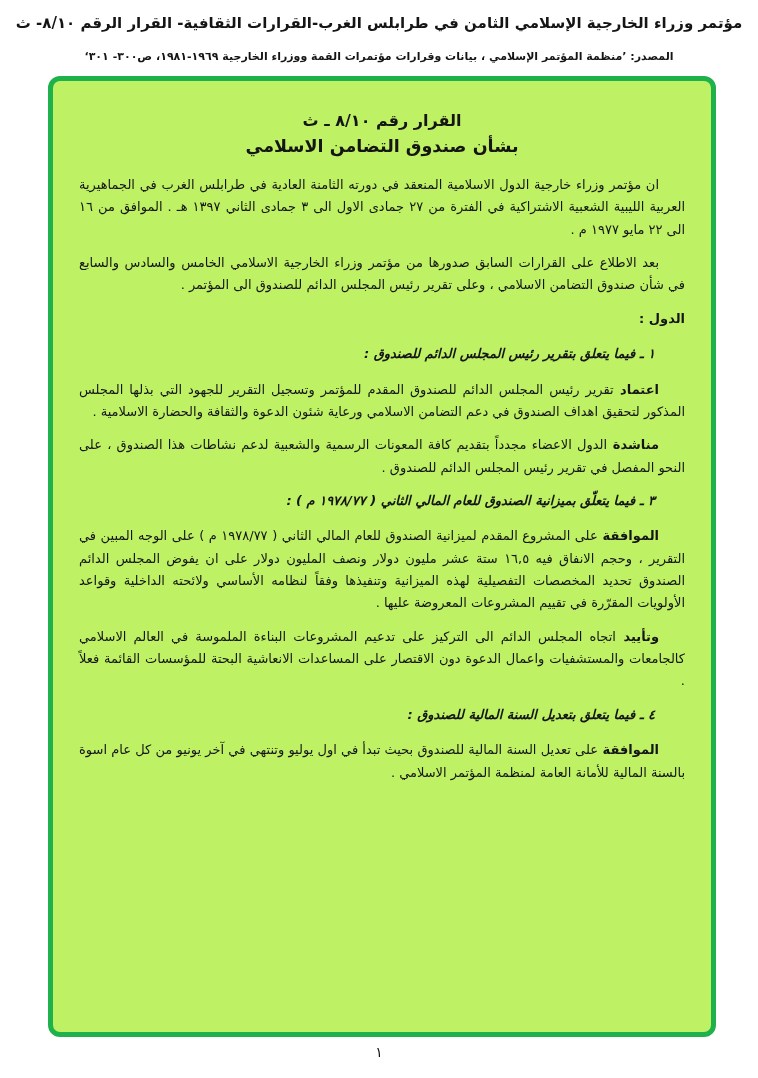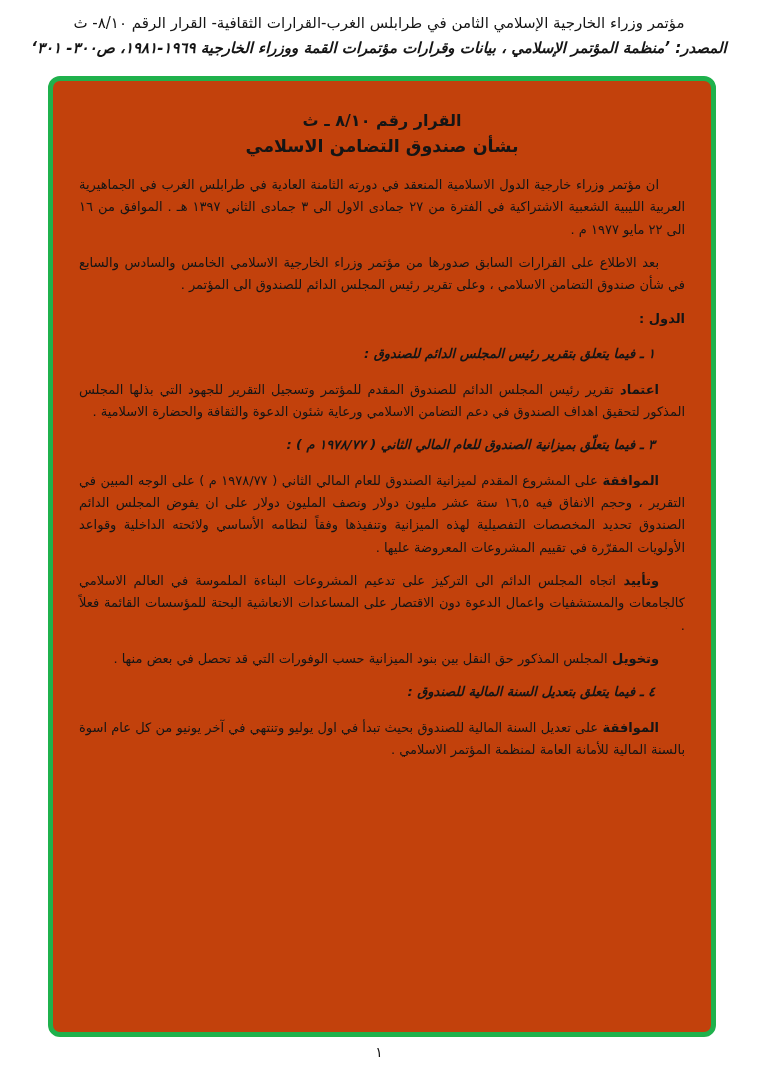--- a/index.html
+++ b/index.html
@@ -18,43 +18,42 @@
   .page-header {
     position: absolute;
     top: 12px;
     left: 0;
     width: 758px;
     text-align: center;
     direction: rtl;
   }
   .page-header .hline1 {
     font-size: 15px;
-    font-weight: normal;
+    font-weight: bold;
     letter-spacing: 0px;
     line-height: 1.5;
   }
   .page-header .hline2 {
-    font-size: 15px;
+    font-size: 11px;
     font-weight: bold;
-    margin-top: 2px;
+    margin-top: 14px;
     line-height: 1.5;
-    font-style: italic;
   }
   .doc-frame {
     position: absolute;
     left: 48px;
     top: 76px;
     width: 668px;
     height: 961px;
     box-sizing: border-box;
     border: 5px solid #1fb14c;
     border-radius: 12px;
     padding: 16px 26px 0 26px;
     overflow: hidden;
-    background: #c2410c;
+    background: #bef264;
   }
   .doc-title1 {
     text-align: center;
     font-weight: bold;
     font-size: 16px;
     margin: 14px 0 6px 0;
     direction: rtl;
   }
   .doc-title2 {
     text-align: center;
@@ -96,22 +95,22 @@
 
 <div class="doc-frame" style="border-color: rgb(31, 177, 76);">
   <div class="doc-title1">القرار رقم ٨/١٠ ـ ث</div>
   <div class="doc-title2">بشأن صندوق التضامن الاسلامي</div>
   <div class="doc-body" id="doc-body">
       <p class="para body">ان مؤتمر وزراء خارجية الدول الاسلامية المنعقد في دورته الثامنة العادية في طرابلس الغرب في الجماهيرية العربية الليبية الشعبية الاشتراكية في الفترة من ٢٧ جمادى الاول الى ٣ جمادى الثاني ١٣٩٧ هـ . الموافق من ١٦ الى ٢٢ مايو ١٩٧٧ م .</p>
       <p class="para body">بعد الاطلاع على القرارات السابق صدورها من مؤتمر وزراء الخارجية الاسلامي الخامس والسادس والسابع في شأن صندوق التضامن الاسلامي ، وعلى تقرير رئيس المجلس الدائم للصندوق الى المؤتمر .</p>
       <p class="para decree">الدول :</p>
       <p class="para heading">١ ـ فيما يتعلق بتقرير رئيس المجلس الدائم للصندوق :</p>
       <p class="para body"><b class="lead">اعتماد </b>تقرير رئيس المجلس الدائم للصندوق المقدم للمؤتمر وتسجيل التقرير للجهود التي بذلها المجلس المذكور لتحقيق اهداف الصندوق في دعم التضامن الاسلامي ورعاية شئون الدعوة والثقافة والحضارة الاسلامية .</p>
+      <p class="para body"><b class="lead">مناشدة </b>الدول الاعضاء مجدداً بتقديم كافة المعونات الرسمية والشعبية لدعم نشاطات هذا الصندوق ، على النحو المفصل في تقرير رئيس المجلس الدائم للصندوق .</p>
       <p class="para heading">٣ ـ فيما يتعلّق بميزانية الصندوق للعام المالي الثاني ( ١٩٧٨/٧٧ م ) :</p>
       <p class="para body"><b class="lead">الموافقة </b>على المشروع المقدم لميزانية الصندوق للعام المالي الثاني ( ١٩٧٨/٧٧ م ) على الوجه المبين في التقرير ، وحجم الانفاق فيه ١٦,٥ ستة عشر مليون دولار ونصف المليون دولار على ان يفوض المجلس الدائم الصندوق تحديد المخصصات التفصيلية لهذه الميزانية وتنفيذها وفقاً لنظامه الأساسي ولائحته الداخلية وقواعد الأولويات المقرّرة في تقييم المشروعات المعروضة عليها .</p>
       <p class="para body"><b class="lead">وتأييد </b>اتجاه المجلس الدائم الى التركيز على تدعيم المشروعات البناءة الملموسة في العالم الاسلامي كالجامعات والمستشفيات واعمال الدعوة دون الاقتصار على المساعدات الانعاشية البحتة للمؤسسات القائمة فعلاً .</p>
-      <p class="para body"><b class="lead">وتخويل </b>المجلس المذكور حق النقل بين بنود الميزانية حسب الوفورات التي قد تحصل في بعض منها .</p>
       <p class="para heading">٤ ـ فيما يتعلق بتعديل السنة المالية للصندوق :</p>
       <p class="para body"><b class="lead">الموافقة </b>على تعديل السنة المالية للصندوق بحيث تبدأ في اول يوليو وتنتهي في آخر يونيو من كل عام اسوة بالسنة المالية للأمانة العامة لمنظمة المؤتمر الاسلامي .</p>
     </div>
 </div>
 
 <div class="page-footer">١</div>
 
 </body></html>

